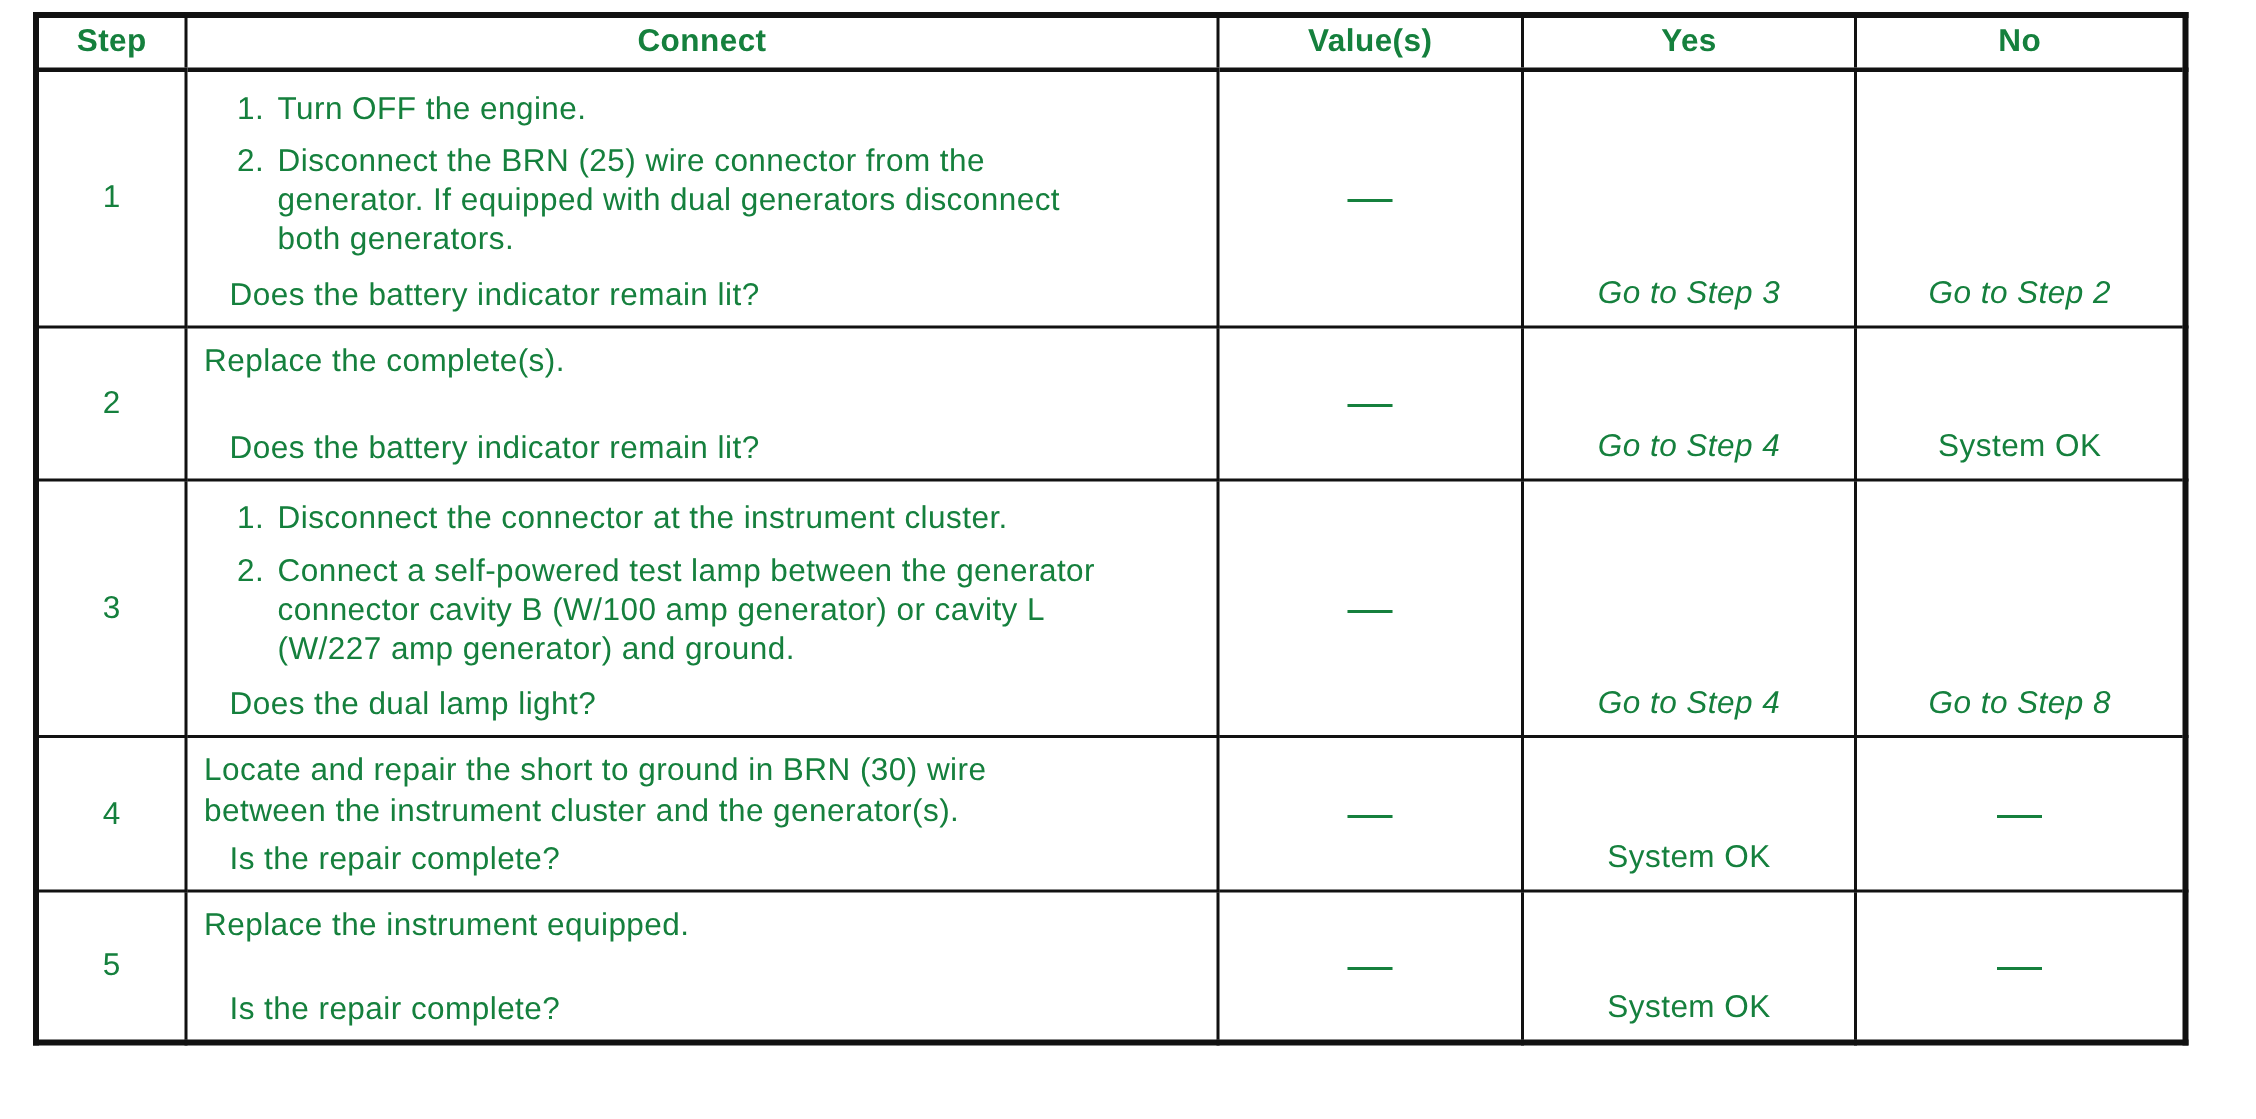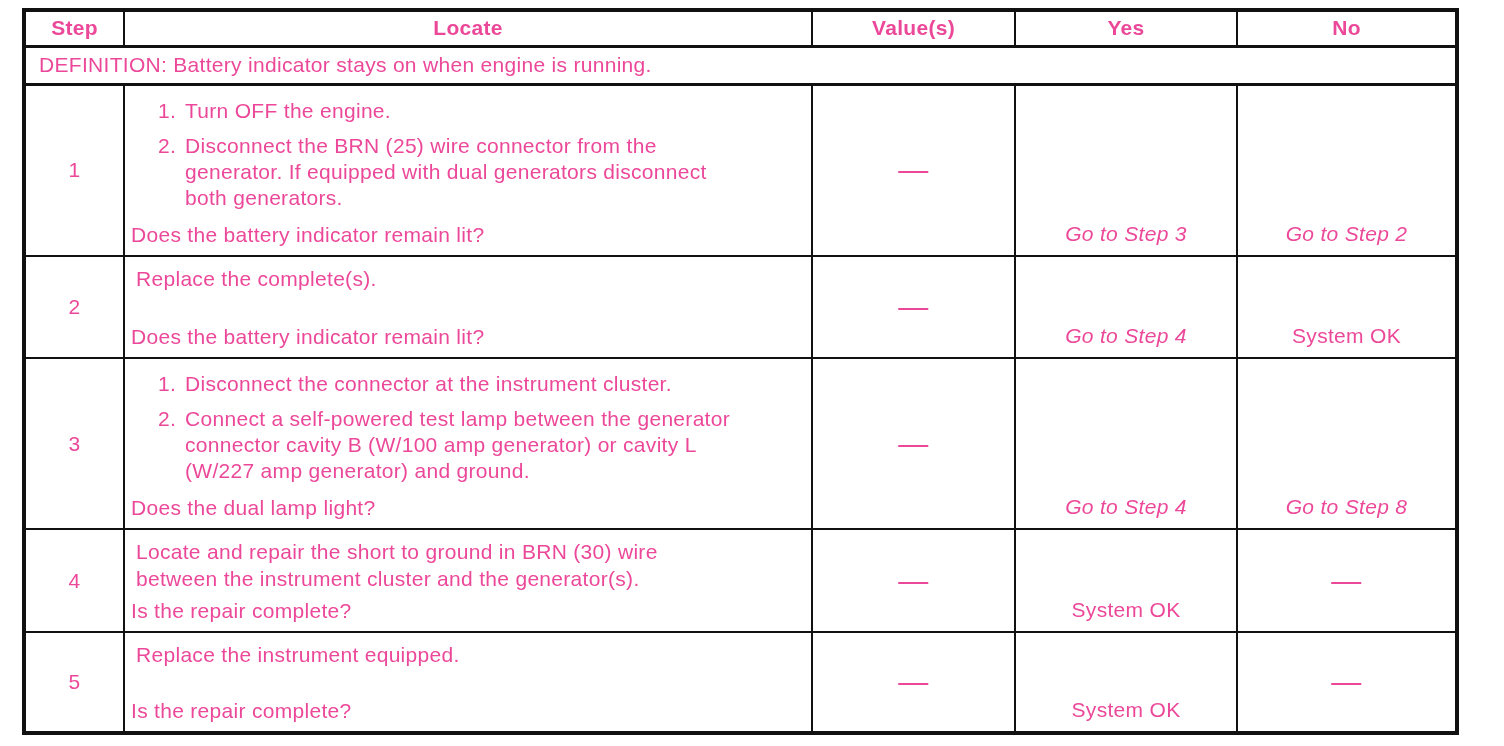--- a/index.html
+++ b/index.html
@@ -2,21 +2,21 @@
 <html><head>
 <meta charset="utf-8">
 <style>
   html, body { margin: 0; padding: 0; }
   .page {
     position: relative;
     width: 1504px;
     height: 746px;
     background: #ffffff;
     font-family: "Liberation Sans", sans-serif;
-    color: #ec4899;
+    color: #15803d;
     overflow: hidden;
   }
   table.diag {
     position: absolute;
     left: 22px;
     top: 8px;
     width: 1433px;
     border-collapse: collapse;
     table-layout: fixed;
     border: 4px solid #111111;
@@ -74,21 +74,21 @@
   .item-text {
     max-width: 565px;
   }
   .action-plain {
     margin-top: 2px;
     max-width: 590px;
     line-height: 27px;
   }
   .question {
     position: absolute;
-    left: 6px;
+    left: 28px;
     bottom: 8px;
     right: 10px;
     line-height: 24px;
   }
   td.value {
     text-align: center;
     vertical-align: middle;
     padding: 0;
   }
   td.value .dash-glyph { font-size: 30px; line-height: 30px; }
@@ -112,30 +112,27 @@
     <colgroup>
       <col style="width:100px">
       <col style="width:688px">
       <col style="width:203px">
       <col style="width:222px">
       <col style="width:220px">
     </colgroup>
     <thead>
       <tr>
         <th>Step</th>
-        <th>Locate</th>
+        <th>Connect</th>
         <th>Value(s)</th>
         <th>Yes</th>
         <th>No</th>
       </tr>
     </thead>
     <tbody>
-      <tr class="def-row">
-        <td colspan="5">DEFINITION: Battery indicator stays on when engine is running.</td>
-      </tr>
 
       <tr class="r1">
         <td class="step">1</td>
         <td class="action">
           <div class="action-item">
             <span class="item-num">1.</span>
             <span class="item-text">Turn OFF the engine.</span>
           </div>
           <div class="action-item">
             <span class="item-num">2.</span>

